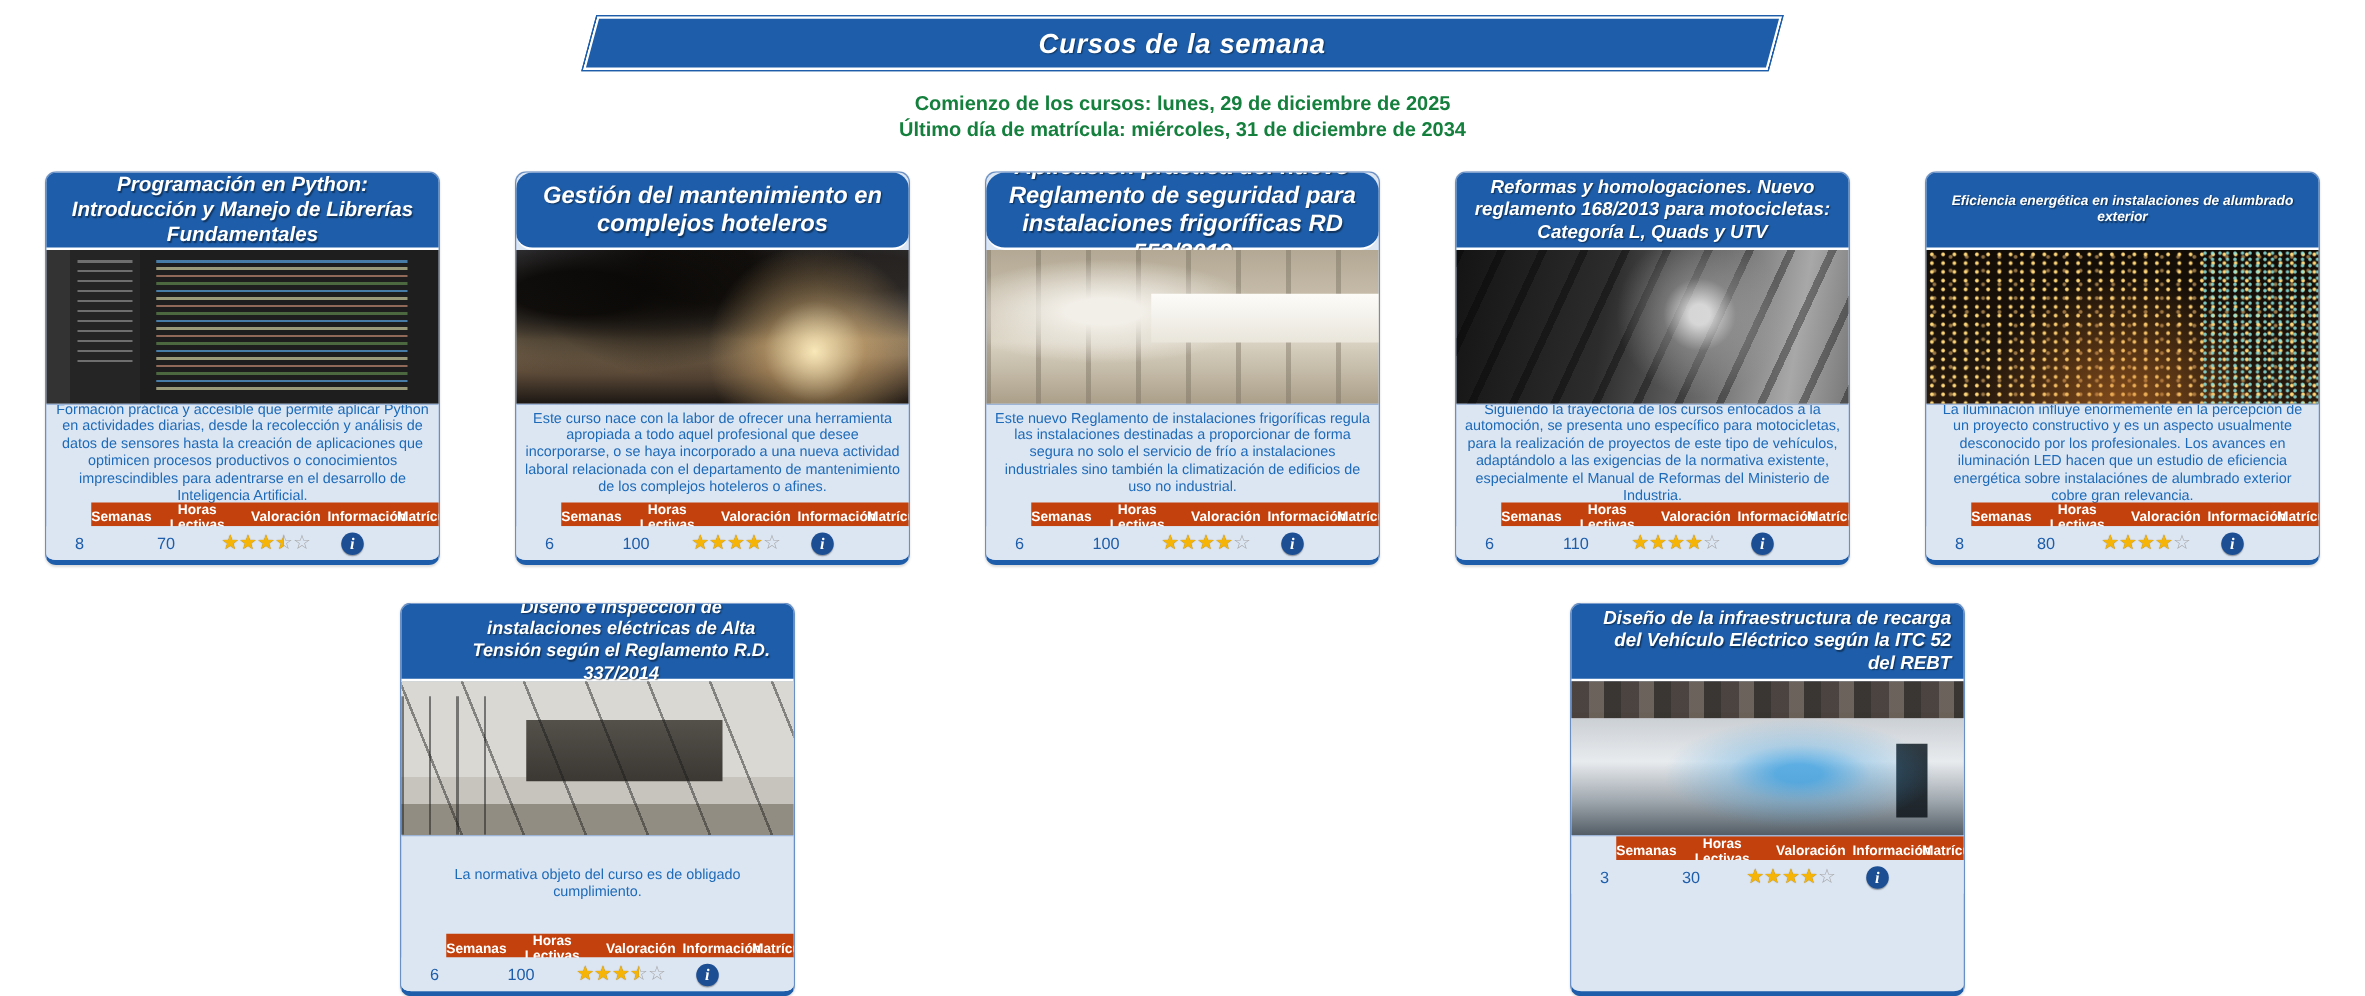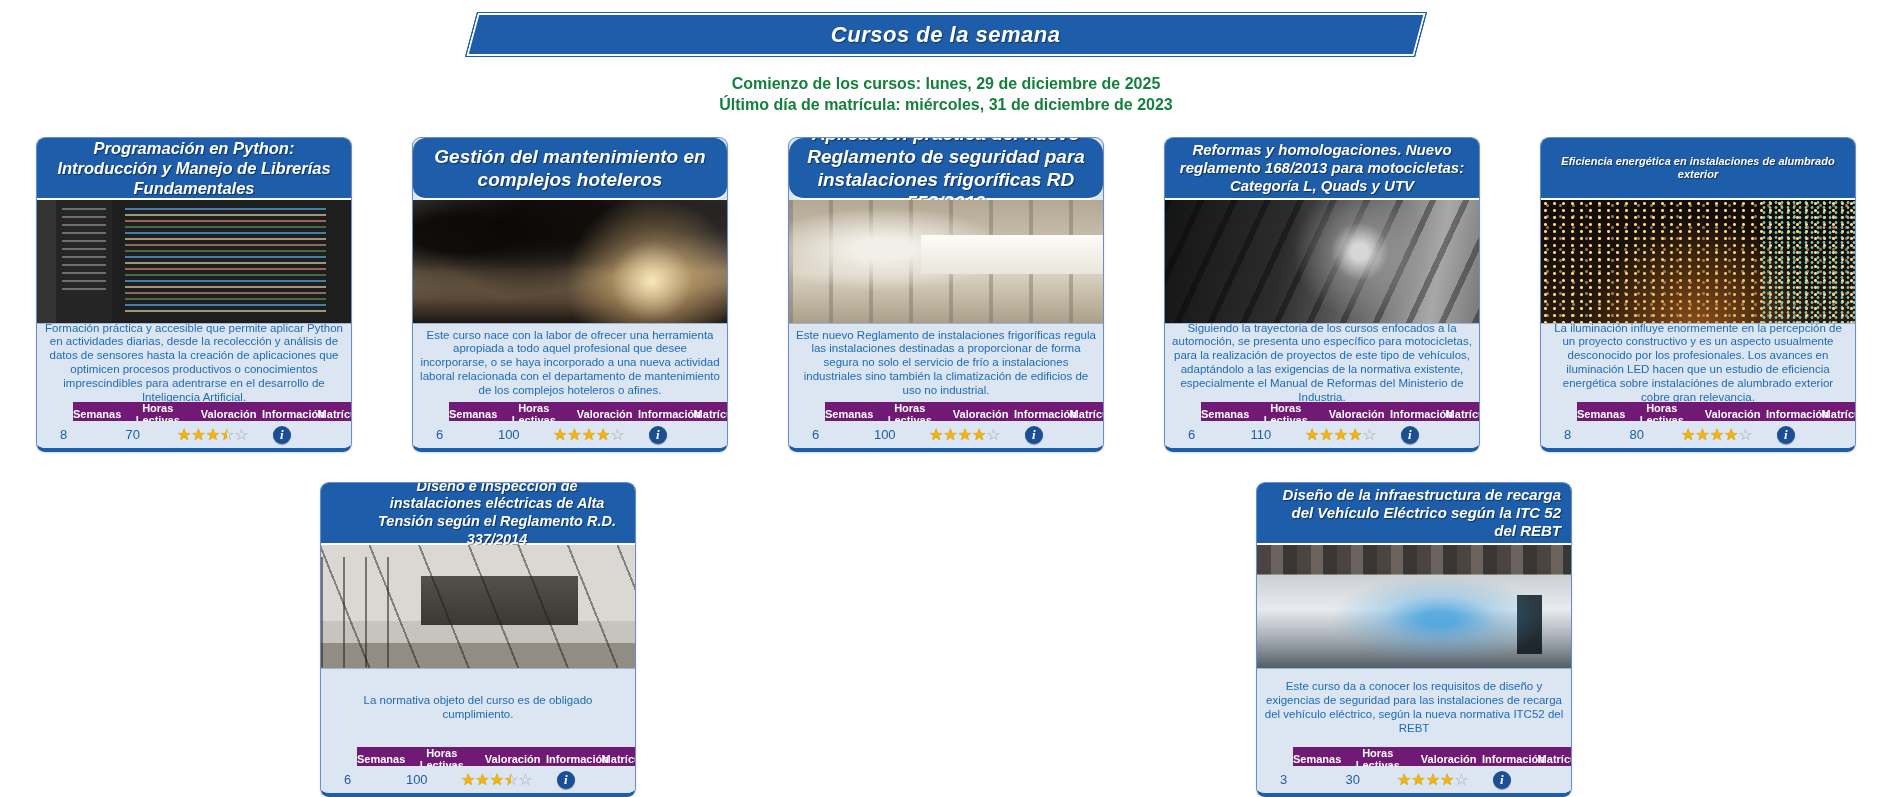--- a/index.html
+++ b/index.html
@@ -40,21 +40,21 @@
 
   .card-img { height:124px; width:100%; position:relative; overflow:hidden;
               border-bottom:1px solid #9db4d6; }
 
   .card-desc { height:78px; color:#1d6ab8; font-size:11.5px; line-height:1.2;
                display:flex; align-items:center; justify-content:center; text-align:center;
                padding:3px 6px; }
 
   .foot-head, .foot-vals { display:grid; grid-template-columns:17% 27% 24% 20% 12%;
                            align-items:center; text-align:center; }
-  .foot-head { background:#701a75; color:#ffffff; font-weight:bold; font-size:11px; height:19px;margin-left:36px; }
+  .foot-head { background:#c2410c; color:#ffffff; font-weight:bold; font-size:11px; height:19px;margin-left:36px; }
   .foot-vals { height:27px; color:#1d5da9; font-size:13px; background:#dce6f3; }
 
   
   .stars { position:relative; display:inline-block; font-size:16px; line-height:1;
            letter-spacing:0; white-space:nowrap; justify-self:center; }
   .stars-empty { color:#a7a7a7; }
   .stars-fill  { position:absolute; left:0; top:0; overflow:hidden; white-space:nowrap;
                  color:#f6b506; text-shadow:0 0 1px #a87900; width:0; }
 
   
@@ -130,21 +130,21 @@
 <body>
 
 <div class="banner-wrap">
   <div class="banner">
     <span class="banner-title">Cursos de la semana</span>
   </div>
 </div>
 
 <div class="intro">
   <div>Comienzo de los cursos: lunes, 29 de diciembre de 2025</div>
-  <div>Último día de matrícula: miércoles, 31 de diciembre de 2023</div>
+  <div>Último día de matrícula: miércoles, 31 de diciembre de 2034</div>
 </div>
 
 <div class="row1">
 
   <div class="card c1">
     <div class="card-head">
         <span>Programación en Python: Introducción y Manejo de Librerías Fundamentales</span>
       </div>
     <div class="card-img img-python"></div>
     <div class="card-desc">
@@ -300,23 +300,20 @@
         </span>
       <span></span>
     </div>
   </div>
 
   <div class="card c7">
     <div class="card-head">
         <span>Diseño de la infraestructura de recarga del Vehículo Eléctrico según la ITC 52 del REBT</span>
       </div>
     <div class="card-img img-ev"></div>
-    <div class="card-desc">
-        <span>Este curso da a conocer los requisitos de diseño y exigencias de seguridad para las instalaciones de recarga del vehículo eléctrico, según la nueva normativa ITC52 del REBT</span>
-      </div>
     <div class="foot-head">
       <span>Semanas</span>
       <span>Horas Lectivas</span>
       <span>Valoración</span>
       <span>Información</span>
       <span>Matrícula</span>
     </div>
     <div class="foot-vals">
       <span>3</span>
       <span>30</span>

